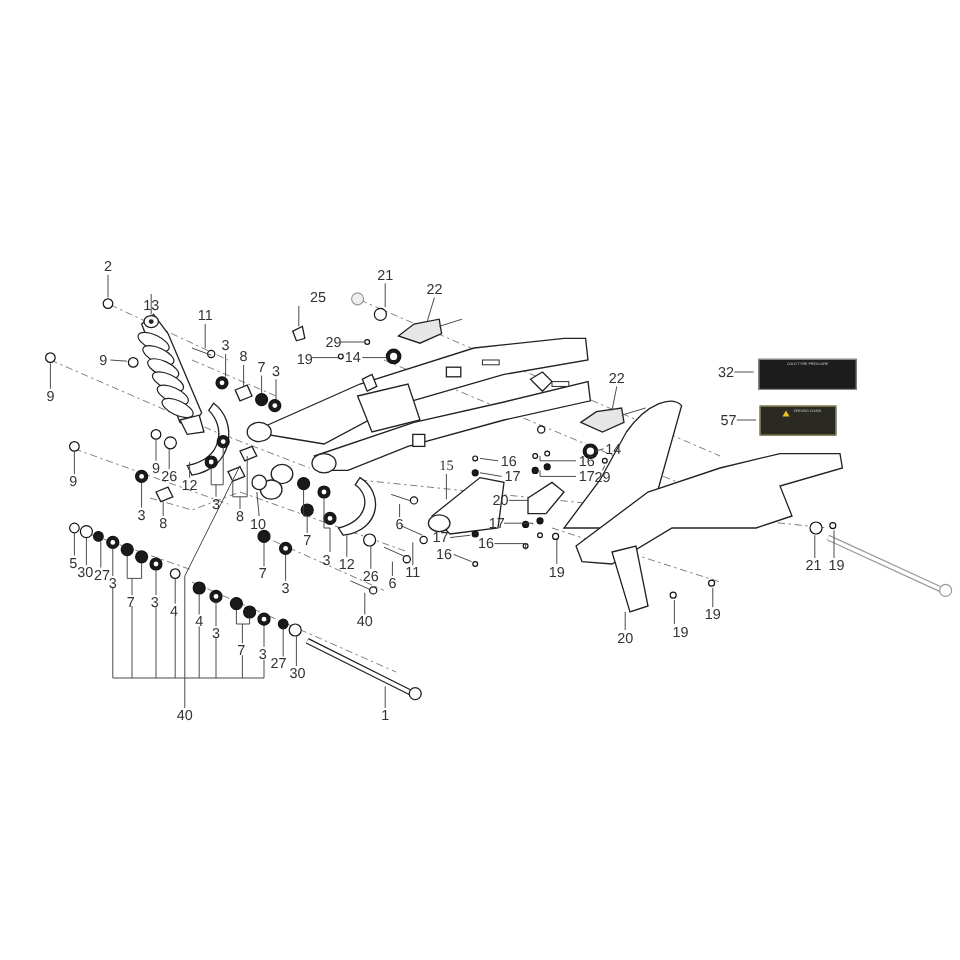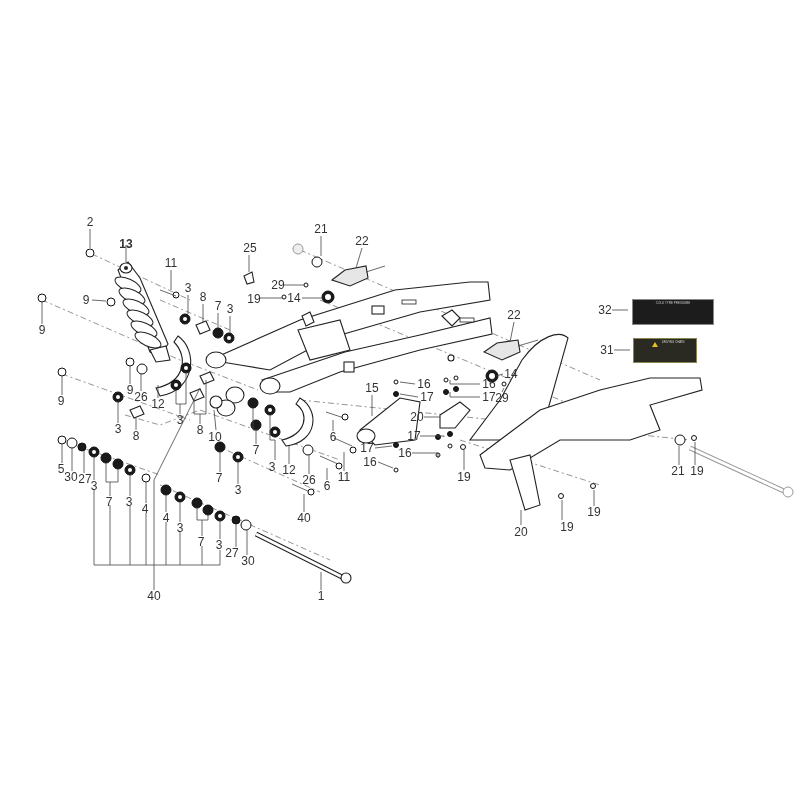--- a/index.html
+++ b/index.html
@@ -298,38 +298,38 @@
   <span class="dt">COLD TYRE PRESSURE</span>
 </div>
 <div class="decal warn" style="left:633px; top:338px; width:62px; height:23px;">
   <span class="tri"></span>
   <span class="dt" style="left:16px;">DRIVING CHAIN</span>
 </div>
 
 
 <div id="callouts">
       <div class="lbl" style="left: 90px; top: 222px;">2</div>
-      <div class="lbl" style="left: 126px; top: 244px; font-weight: bold;">13</div>
+      <div class="lbl" style="left: 126px; top: 254px;">13</div>
       <div class="lbl" style="left: 171px; top: 263px;">11</div>
       <div class="lbl" style="left: 188px; top: 288px;">3</div>
       <div class="lbl" style="left: 203px; top: 297px;">8</div>
       <div class="lbl" style="left: 218px; top: 306px;">7</div>
       <div class="lbl" style="left: 230px; top: 309px;">3</div>
       <div class="lbl" style="left: 86px; top: 300px;">9</div>
       <div class="lbl" style="left: 42px; top: 330px;">9</div>
       <div class="lbl" style="left: 130px; top: 390px;">9</div>
       <div class="lbl" style="left: 141px; top: 397px;">26</div>
       <div class="lbl" style="left: 158px; top: 404px;">12</div>
       <div class="lbl" style="left: 180px; top: 420px;">3</div>
       <div class="lbl" style="left: 61px; top: 401px;">9</div>
       <div class="lbl" style="left: 118px; top: 429px;">3</div>
       <div class="lbl" style="left: 136px; top: 436px;">8</div>
       <div class="lbl" style="left: 200px; top: 430px;">8</div>
       <div class="lbl" style="left: 215px; top: 437px; text-align: center;">10</div>
-      <div class="lbl" style="left: 250px; top: 248px;">25</div>
+      <div class="lbl" style="left: 265px; top: 248px;">25</div>
       <div class="lbl" style="left: 254px; top: 299px;">19</div>
       <div class="lbl" style="left: 278px; top: 285px;">29</div>
       <div class="lbl" style="left: 294px; top: 298px;">14</div>
       <div class="lbl" style="left: 321px; top: 229px;">21</div>
       <div class="lbl" style="left: 362px; top: 241px;">22</div>
       <div class="lbl" style="left: 256px; top: 450px;">7</div>
       <div class="lbl" style="left: 272px; top: 467px;">3</div>
       <div class="lbl" style="left: 219px; top: 478px;">7</div>
       <div class="lbl" style="left: 238px; top: 490px;">3</div>
       <div class="lbl" style="left: 289px; top: 470px;">12</div>
@@ -346,35 +346,35 @@
       <div class="lbl" style="left: 129px; top: 502px;">3</div>
       <div class="lbl" style="left: 145px; top: 509px;">4</div>
       <div class="lbl" style="left: 166px; top: 518px;">4</div>
       <div class="lbl" style="left: 180px; top: 528px;">3</div>
       <div class="lbl" style="left: 201px; top: 542px;">7</div>
       <div class="lbl" style="left: 219px; top: 545px;">3</div>
       <div class="lbl" style="left: 232px; top: 553px;">27</div>
       <div class="lbl" style="left: 248px; top: 561px;">30</div>
       <div class="lbl" style="left: 154px; top: 596px;">40</div>
       <div class="lbl" style="left: 321px; top: 596px;">1</div>
-      <div class="lbl" style="left: 372px; top: 388px;">15</div>
+      <div class="lbl" style="left: 372px; top: 388px; font-family: Liberation Serif, serif;">15</div>
       <div class="lbl" style="left: 424px; top: 384px;">16</div>
       <div class="lbl" style="left: 427px; top: 397px;">17</div>
       <div class="lbl" style="left: 489px; top: 384px;">16</div>
       <div class="lbl" style="left: 489px; top: 397px;">17</div>
       <div class="lbl" style="left: 502px; top: 398px;">29</div>
       <div class="lbl" style="left: 511px; top: 374px;">14</div>
       <div class="lbl" style="left: 514px; top: 315px;">22</div>
       <div class="lbl" style="left: 417px; top: 417px;">20</div>
       <div class="lbl" style="left: 414px; top: 436px;">17</div>
       <div class="lbl" style="left: 367px; top: 448px;">17</div>
       <div class="lbl" style="left: 405px; top: 453px;">16</div>
       <div class="lbl" style="left: 370px; top: 462px;">16</div>
       <div class="lbl" style="left: 464px; top: 477px;">19</div>
       <div class="lbl" style="left: 521px; top: 532px;">20</div>
       <div class="lbl" style="left: 567px; top: 527px;">19</div>
       <div class="lbl" style="left: 594px; top: 512px;">19</div>
       <div class="lbl" style="left: 678px; top: 471px;">21</div>
       <div class="lbl" style="left: 697px; top: 471px;">19</div>
       <div class="lbl" style="left: 605px; top: 310px;">32</div>
-      <div class="lbl" style="left: 607px; top: 350px;">31</div>
+      <div class="lbl" style="left: 607px; top: 350px;">57</div>
     </div>
 </div>
 
 </body></html>

